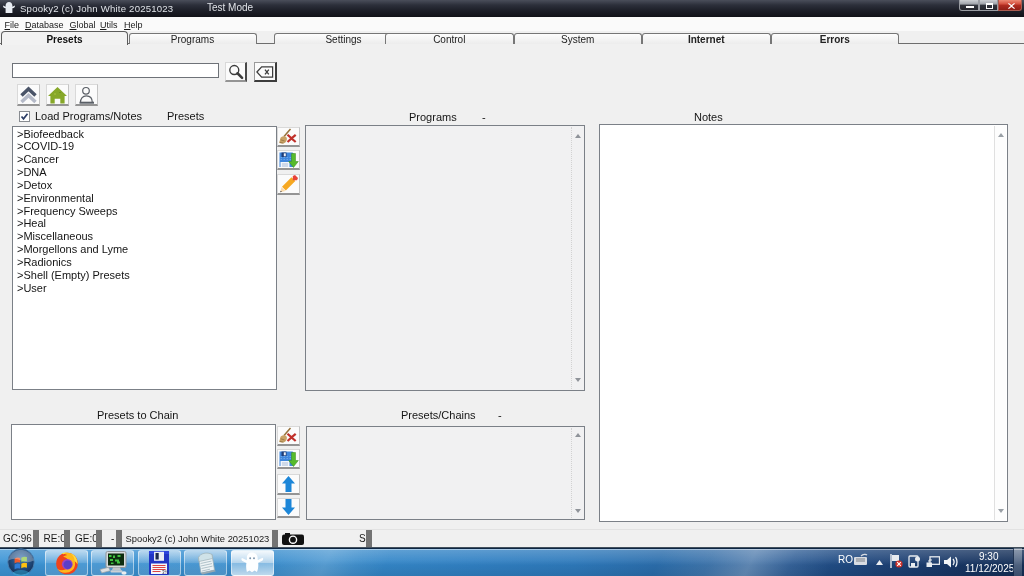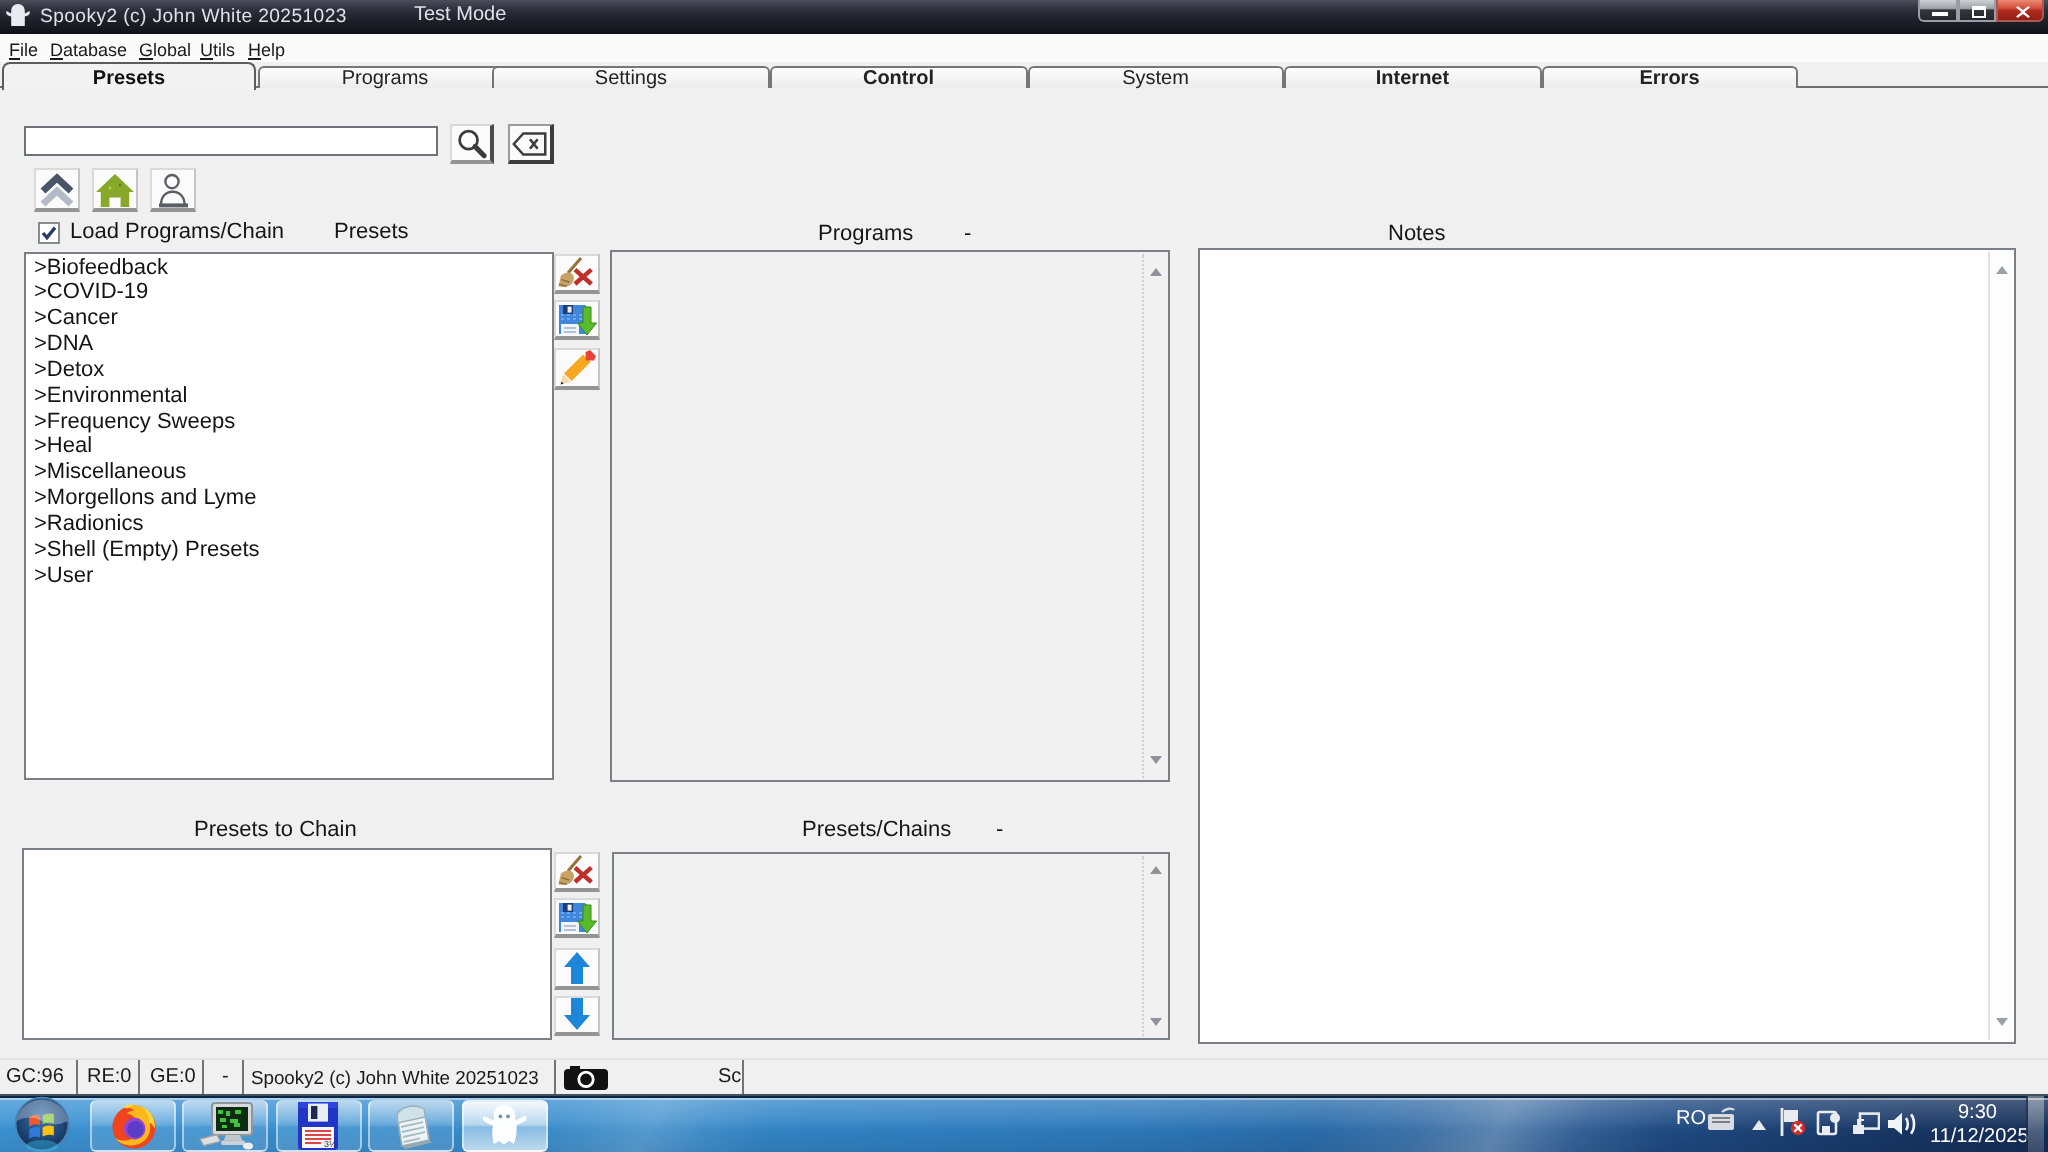--- a/index.html
+++ b/index.html
@@ -37,21 +37,21 @@
 .graybox{background:#f1f1f2;border:1px solid #7b8087;}
 .lbl{font-size:11px;color:#151515;white-space:nowrap;}
 
 .ibtn{background:#fbfbfb;border:1px solid #d9d9d9;border-bottom:2px solid #949494;border-right:1px solid #c4c4c4;display:flex;align-items:center;justify-content:center;}
 .ibtn svg{display:block;}
 
 .sb{position:absolute;top:1px;right:1px;bottom:1px;width:12px;border-left:1px dotted #d2d2d2;}
 .sb svg{position:absolute;left:2px;}
 
 #statusbar{left:0;top:529px;width:1024px;height:18px;background:#f0f0f0;border-top:1px solid #e2e2e2;font-size:10px;color:#1a1a1a;}
-.scell{position:absolute;top:0;height:17px;border-right:1px solid #737373;line-height:17px;white-space:nowrap;overflow:hidden;}
+.scell{position:absolute;top:0;height:17px;border-right:6px solid #737373;line-height:17px;white-space:nowrap;overflow:hidden;}
 
 #taskbar{left:0;top:548px;width:1024px;height:28px;
  background:
  linear-gradient(115deg,transparent 26%,rgba(255,255,255,.08) 29%,rgba(255,255,255,.16) 32%,rgba(255,255,255,.06) 35%,transparent 38%),
  linear-gradient(115deg,transparent 64%,rgba(255,255,255,.10) 69%,rgba(255,255,255,.26) 73%,rgba(255,255,255,.08) 77%,transparent 81%),
  linear-gradient(rgba(255,255,255,.22),rgba(255,255,255,.08) 40%,rgba(0,0,0,.04) 60%,rgba(0,0,0,.10)),
  linear-gradient(90deg,#3d95d6 0%,#3a91d2 16%,#368bcc 32%,#3181c4 46%,#2e7abc 56%,#2a6aa8 67%,#245692 77%,#1d4378 86%,#183766 93%,#142e56 100%);
  border-top:1px solid #0d2644;}
 #taskbar:before{content:"";position:absolute;left:0;top:0;width:100%;height:1px;background:rgba(255,255,255,.45);}
 .tbtn{position:absolute;top:549.5px;width:43px;height:26px;border-radius:3px;
@@ -84,22 +84,22 @@
 <div class="abs" id="menubar">
  <span style="left:4.5px"><u>F</u>ile</span>
  <span style="left:25px"><u>D</u>atabase</span>
  <span style="left:69.5px"><u>G</u>lobal</span>
  <span style="left:100px"><u>U</u>tils</span>
  <span style="left:124px"><u>H</u>elp</span>
 </div>
 
 <div class="abs" id="tabline"></div>
 <div class="abs tab" style="left:128.5px;width:128px;">Programs</div>
-<div class="abs tab" style="left:246px;width:139px;">Settings</div>
-<div class="abs tab" style="left:385px;width:128.5px;font-weight:bold;">Control</div>
+<div class="abs tab" style="left:274px;width:139px;">Settings</div>
+<div class="abs tab" style="left:385px;width:128.5px;">Control</div>
 <div class="abs tab" style="left:513.5px;width:128.5px;">System</div>
 <div class="abs tab" style="left:642px;width:128.5px;font-weight:bold;">Internet</div>
 <div class="abs tab" style="left:770.5px;width:128.5px;font-weight:bold;">Errors</div>
 <div class="abs" id="tab-active">Presets</div>
 
 <input class="abs" style="left: 12px; top: 63px; width: 207px; height: 15px; border: 1px solid rgb(110, 114, 120); background: rgb(255, 255, 255); outline: none;">
 <div class="abs ibtn" style="left:224.5px;top:61.5px;width:22.5px;height:20px;border-right:2px solid #4a4a4a;">
  <svg width="20" height="17" viewBox="0 0 20 17">
       <circle cx="8.5" cy="7" r="4.6" fill="none" stroke="#3c3c3c" stroke-width="1.4"></circle>
       <path d="M11.8 10.3L16.5 15" stroke="#3c3c3c" stroke-width="2.6" stroke-linecap="round"></path>
@@ -131,21 +131,21 @@
   <path d="M4.5 17.5c0-4.2 2.3-6.6 5.8-6.6s6 2.4 6 6.6" fill="none" stroke="#5a5f66" stroke-width="1.2"></path>
   <path d="M3.5 17.7h14.5" stroke="#5a5f66" stroke-width="2"></path>
  </svg>
 </div>
 
 <div class="abs" style="left:19px;top:111px;width:11px;height:11px;background:#fff;border:1px solid #888c91;">
  <svg style="position:absolute;left:0;top:0" width="9" height="9" viewBox="0 0 9 9">
       <path d="M1.5 4.5l2 2.3L7.5 1.8" fill="none" stroke="#2c3e66" stroke-width="1.7"></path>
     </svg>
 </div>
-<span class="abs lbl" style="left:35px;top:110px;">Load Programs/Chain</span>
+<span class="abs lbl" style="left:35px;top:110px;">Load Programs/Notes</span>
 <span class="abs lbl" style="left:167px;top:110px;">Presets</span>
 
 <div class="abs whitebox" style="left:12px;top:126px;width:265px;height:264px;font-size:11px;color:#141414;line-height:12.85px;padding:0.5px 0 0 4px;">
 &gt;Biofeedback<br>&gt;COVID-19<br>&gt;Cancer<br>&gt;DNA<br>&gt;Detox<br>&gt;Environmental<br>&gt;Frequency Sweeps<br>&gt;Heal<br>&gt;Miscellaneous<br>&gt;Morgellons and Lyme<br>&gt;Radionics<br>&gt;Shell (Empty) Presets<br>&gt;User
 </div>
 
 <div class="abs ibtn" style="left:276.5px;top:127px;width:23px;height:20px;">
  <svg width="21" height="17" viewBox="0 0 21 17">
   <path d="M12.5 1L6 8.5" stroke="#96713a" stroke-width="1.5"></path>
   <path d="M2.5 9.8c2.3-1.9 4.6-1.9 5.7-.7 1.1 1.2 1 3.2-.4 4.8-1.4 1.6-4.3 1.9-6.6 1.2z" fill="#c9a266"></path>

